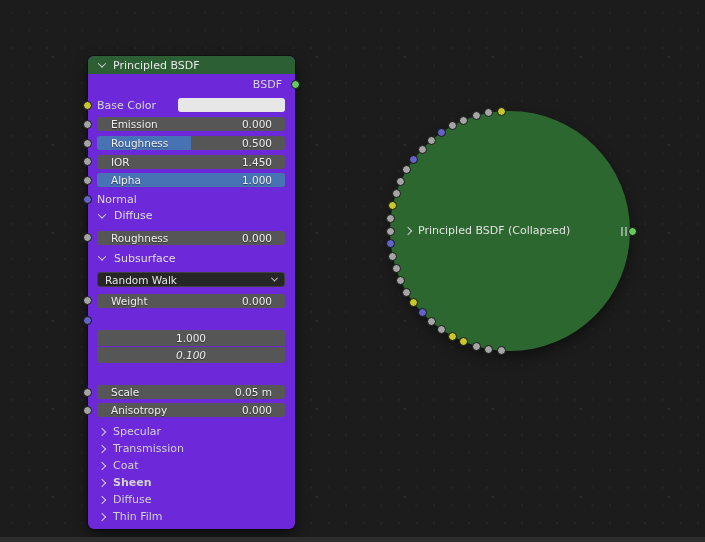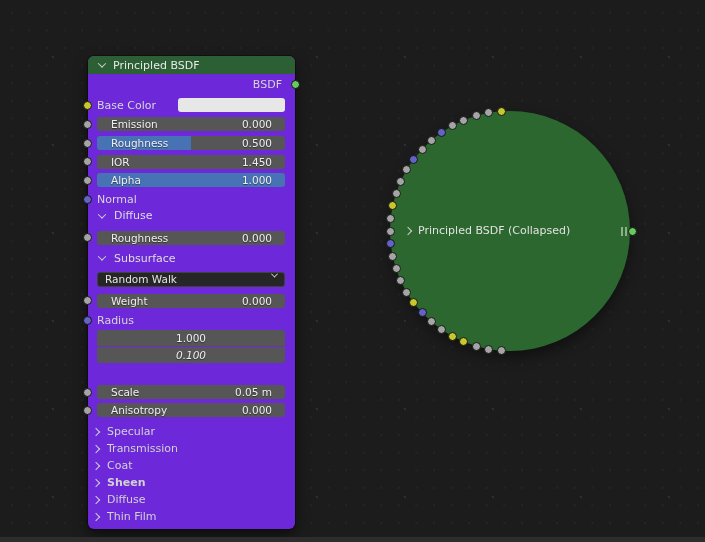--- a/index.html
+++ b/index.html
@@ -26,34 +26,34 @@
   }
   .node-header{
     position:absolute;left:0;top:0;right:0;height:18px;
     background:var(--header-green);border-radius:6px 6px 0 0;
     display:flex;align-items:center;gap:8px;padding-left:11px;
     color:#e8e8e8;box-sizing:border-box;
   }
   .row{position:absolute;left:0;right:0;display:flex;align-items:center;height:14px;}
   .lbl-row{padding-left:9px;}
   .panel-row{height:15px;display:flex;align-items:center;gap:9px;padding-left:11px;color:#dedede;}
-  .sub-panel-row{height:15px;display:flex;align-items:center;gap:8px;padding-left:5px;color:#d2d2d2;}
+  .sub-panel-row{height:15px;display:flex;align-items:center;gap:8px;padding-left:11px;color:#d2d2d2;}
   .slider{
     position:absolute;left:9px;width:188px;height:14px;background:#565656;
     border-radius:3px;overflow:hidden;display:flex;align-items:center;
     justify-content:space-between;padding:0 13px 0 14px;box-sizing:border-box;
     font-size:10.5px;color:#efefef;text-shadow:0 1px 1px rgba(0,0,0,.45);
   }
   .slider .fill{position:absolute;left:0;top:0;bottom:0;background:var(--slider-blue);}
   .slider span{position:relative;z-index:1;}
   .swatch{position:absolute;left:90px;top:42px;width:107px;height:14px;background:#e7e7e7;border-radius:3px;}
   .dropdown{
     position:absolute;left:9px;top:216px;width:188px;height:15px;background:#262626;
     border:1px solid #404040;border-radius:3px;box-sizing:border-box;
-    display:flex;justify-content:space-between;
+    display:flex;align-items:center;justify-content:space-between;
     padding:0 7px;font-size:10.5px;color:#e4e4e4;
   }
   .vstack{position:absolute;left:9px;top:274px;width:188px;}
   .vfield{
     height:16px;background:#565656;display:flex;align-items:center;justify-content:center;
     font-size:10.5px;color:#efefef;text-shadow:0 1px 1px rgba(0,0,0,.45);margin-bottom:1px;
   }
   .vfield:first-child{border-radius:3px 3px 0 0;}
   .vfield:last-child{border-radius:0 0 3px 3px;margin-bottom:0;font-style:italic;}
   .sock{position:absolute;width:7px;height:7px;border:1px solid #141414;border-radius:50%;box-sizing:content-box;}
@@ -146,23 +146,20 @@
     <span>Random Walk</span>
     <span class="chev down" style="width:4px;height:4px;"></span>
   </div>
 
   <div class="slider" style="top:237.5px;">
     <span>Weight</span>
     <span>0.000</span>
   </div>
   <div class="sock gray" style="left:-5px;top:240px;"></div>
 
-  <div class="row lbl-row" style="top:257px;">
-    <span>Radius</span>
-  </div>
   <div class="sock vector" style="left:-5px;top:259.5px;"></div>
 
   <div class="vstack">
     <div class="vfield">
         <span>1.000</span>
       </div>
     <div class="vfield">
         <span>0.100</span>
       </div>
   </div>

